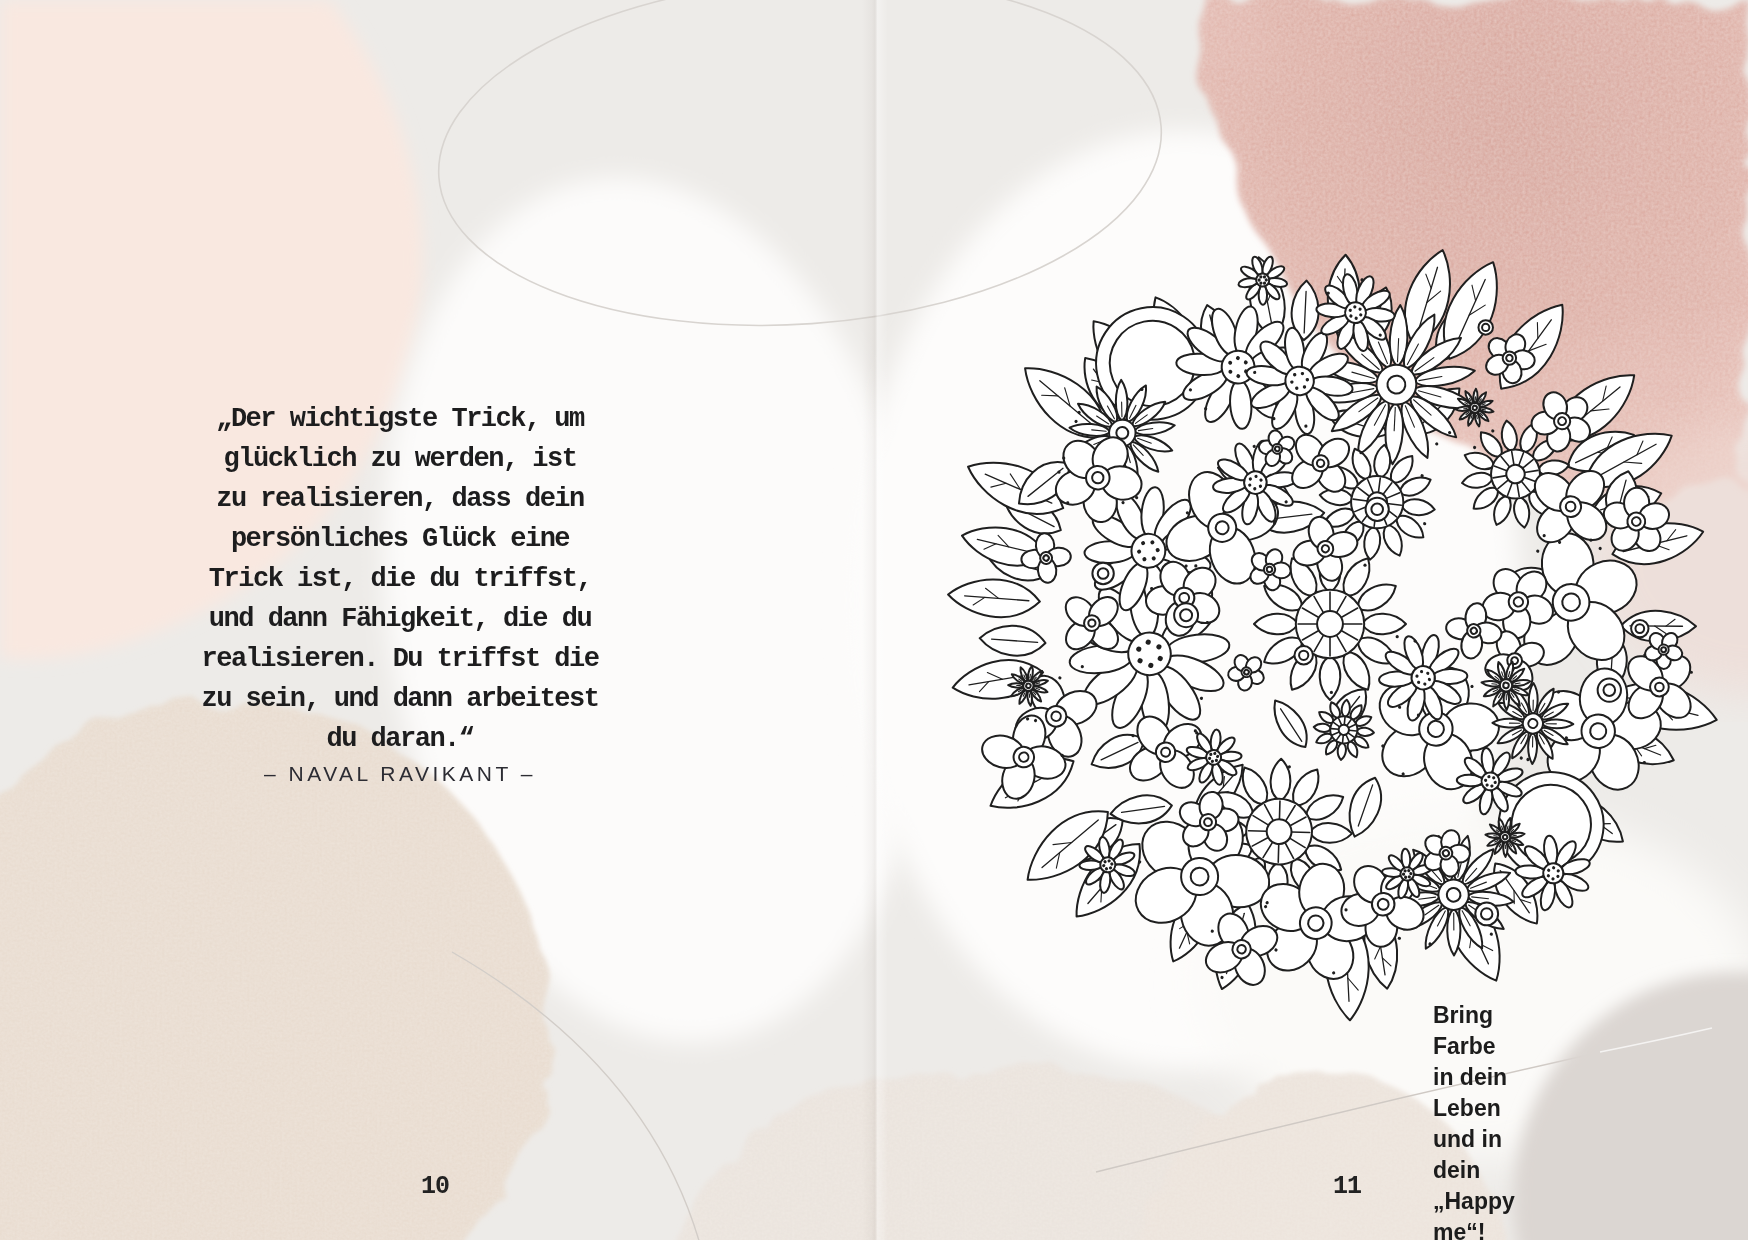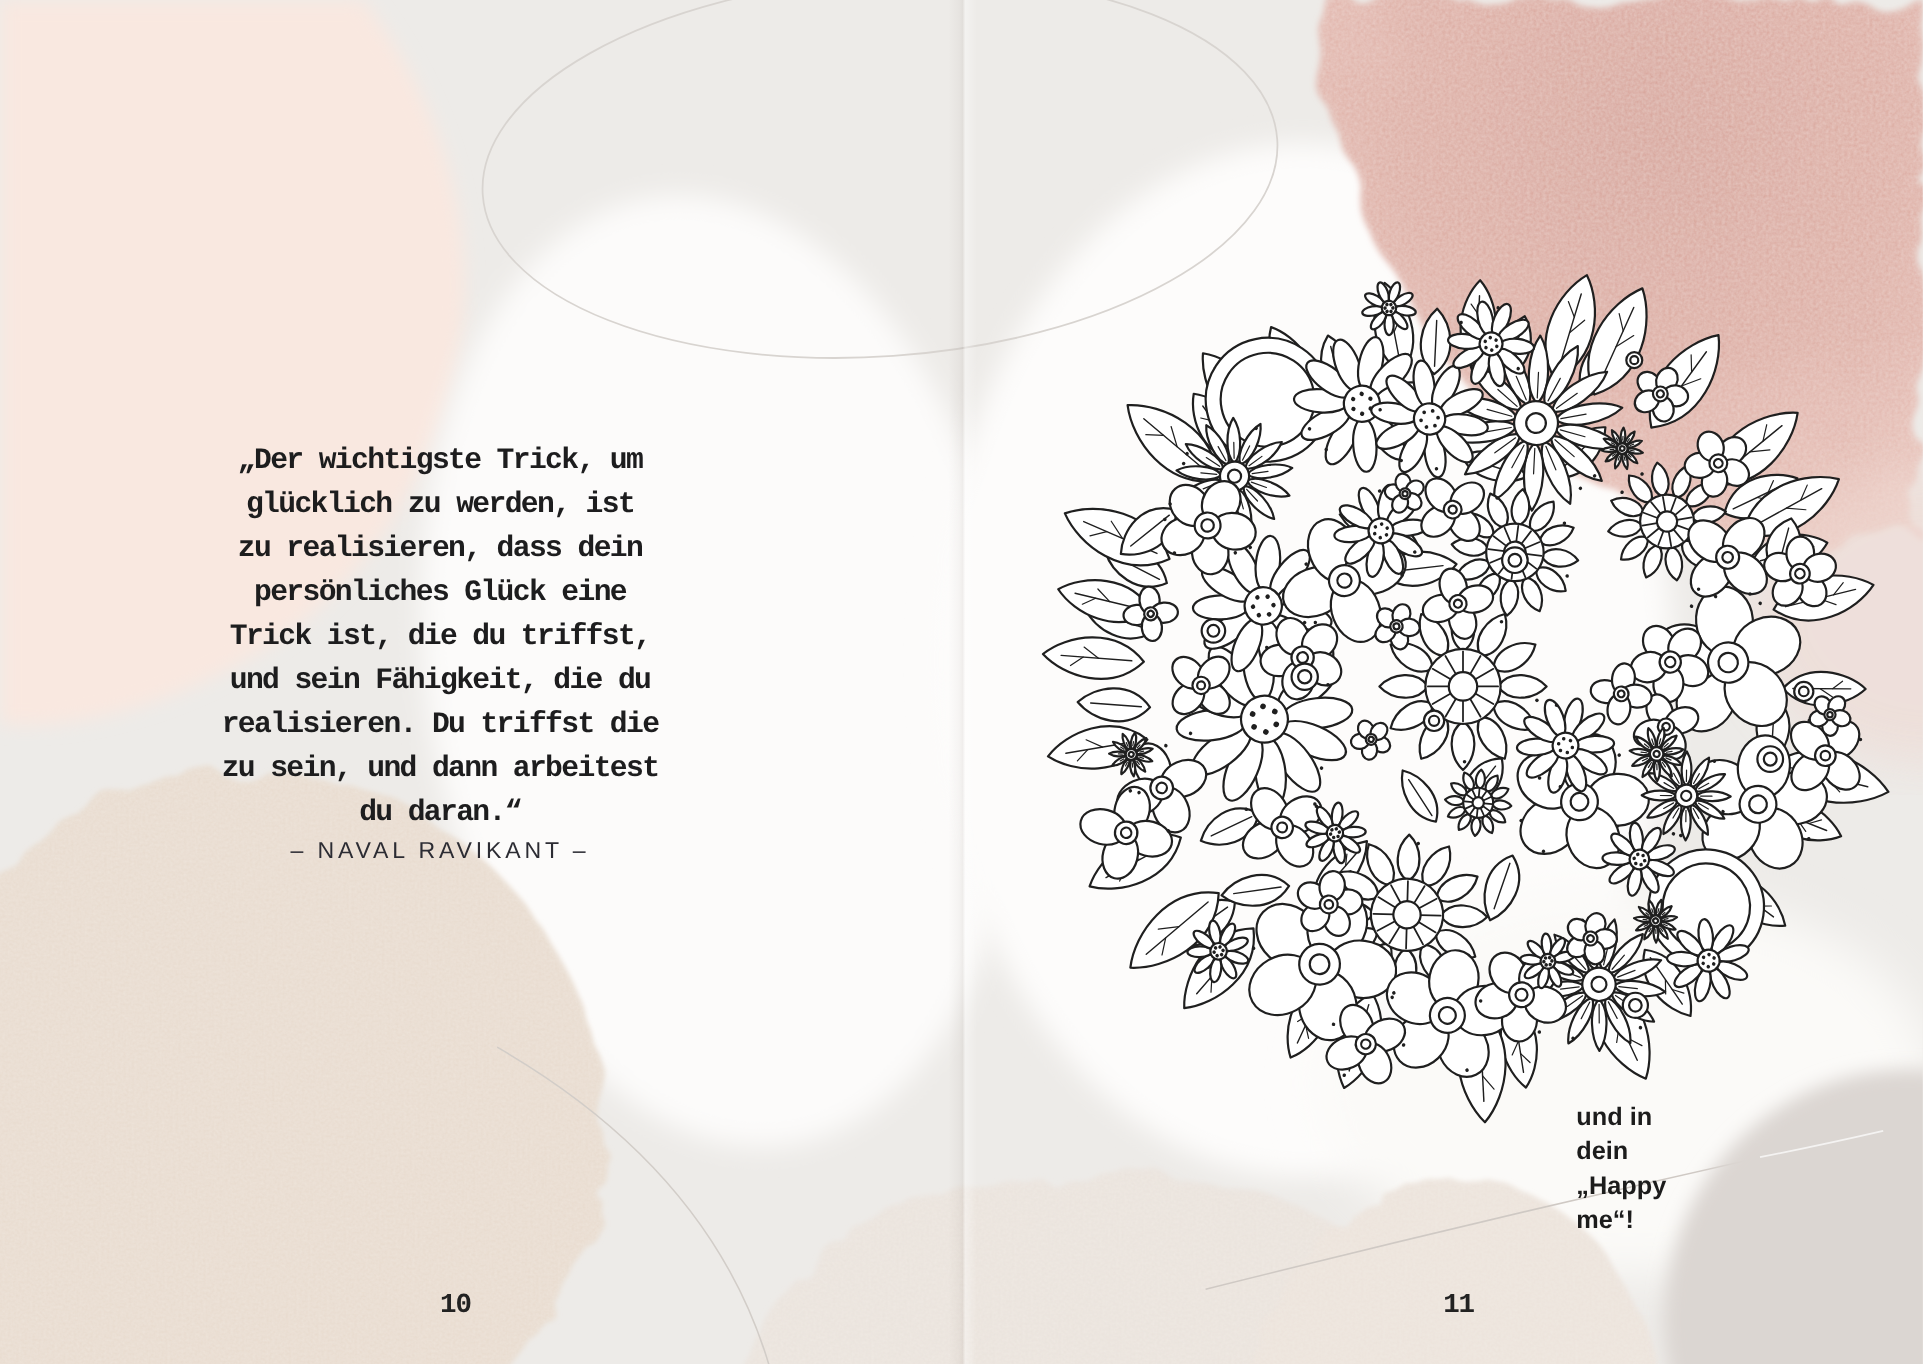--- a/index.html
+++ b/index.html
@@ -21,21 +21,21 @@
   .attribution{
     margin-top:2px;
     font-family:"Liberation Sans",sans-serif;font-weight:400;
     font-size:21px;line-height:26px;letter-spacing:3.5px;color:#2c2c33;
   }
   .caption{
     position:absolute;left:1433px;top:1000px;
     font-weight:700;font-size:23px;line-height:31px;color:#1c1c1c;
   }
   .pagenum{
-    position:absolute;top:1172px;width:70px;text-align:left;
+    position:absolute;top:1172px;width:70px;text-align:center;
     font-family:"Liberation Mono","DejaVu Sans Mono",monospace;
     font-weight:700;font-size:25px;letter-spacing:-1px;color:#222;
   }
   .pn-left{left:400px}
   .pn-right{left:1312px}
   .gutter{
     position:absolute;left:862px;top:0;width:26px;height:1240px;
     background:linear-gradient(90deg, rgba(110,95,85,0) 0%, rgba(110,95,85,0.05) 38%,
       rgba(110,95,85,0.09) 50%, rgba(255,255,255,0.35) 60%, rgba(255,255,255,0) 100%);
   }
@@ -1426,28 +1426,29 @@
         </g>
       </g>
     </svg>
 
   <div class="quote">
     <div>„Der wichtigste Trick, um</div>
     <div>glücklich zu werden, ist</div>
     <div>zu realisieren, dass dein</div>
     <div>persönliches Glück eine</div>
     <div>Trick ist, die du triffst,</div>
-    <div>und sein Fähigkeit, die du</div>
+    <div>und dann Fähigkeit, die du</div>
     <div>realisieren. Du triffst die</div>
     <div>zu sein, und dann arbeitest</div>
     <div>du daran.“</div>
     <div class="attribution">–  NAVAL RAVIKANT –</div>
   </div>
 
   <div class="caption">
+    <div>Bring Farbe in dein Leben</div>
     <div>und in dein „Happy me“!</div>
   </div>
 
   <div class="pagenum pn-left">10</div>
   <div class="pagenum pn-right">11</div>
 
   <div class="gutter"></div>
 </div>
 
 </body></html>

